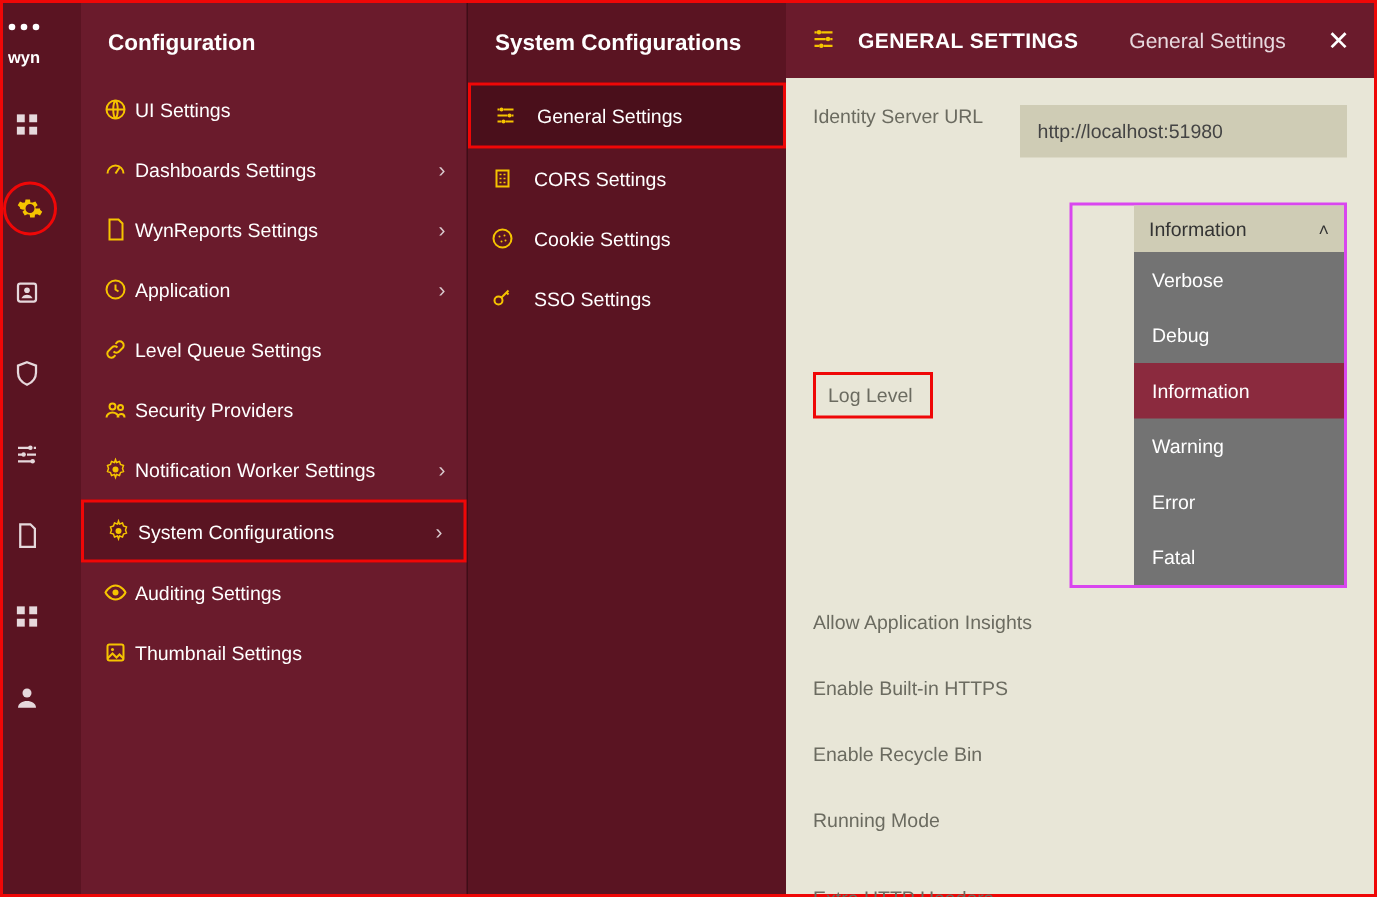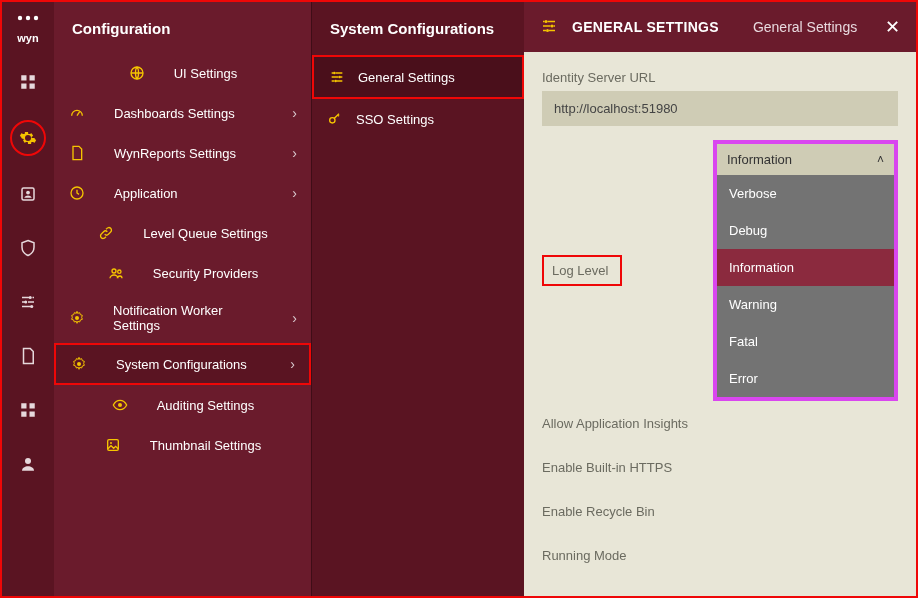--- a/index.html
+++ b/index.html
@@ -13,21 +13,21 @@
     color: #fff;
   }
   .app { display: flex; width: 100%; height: 100%; border: 2px solid #ef0707; }
 
   
   .rail {
     width: 52px;
     background: #5a1422;
     display: flex;
     flex-direction: column;
-    align-items: center;
+    align-items: flex-start;
     padding-top: 8px;
     gap: 22px;
   }
   .rail .logo {
     color: #fff;
     font-weight: 700;
     font-size: 11px;
     text-align: center;
     padding-top: 4px;
   }
@@ -51,24 +51,23 @@
     background: #6a1b2c;
     padding: 18px 0 0 0;
     border-right: 1px solid #3f0d17;
   }
   .sidebar h3 { font-size: 15px; font-weight: 700; padding: 0 18px 16px; color: #fff; }
   .side-item {
     display: flex; align-items: center;
     padding: 10px 14px;
     color: #fff;
     cursor: pointer;
-    gap: 28px;
+    gap: 4px;
     position: relative;
     min-height: 40px;
-    justify-content: center;
   }
   .side-item .ico { width: 18px; height:18px; display:flex;align-items:center;justify-content:center;color:#f5c400;}
   .side-item .ico svg { width:16px;height:16px;fill:currentColor; }
   .side-item .chev { margin-left:auto; color:#d9c9ce; font-size:14px;}
   .side-item.selected { background:#5a1422; border:2px solid #ef0707; }
 
   
   .sidebar2 {
     width: 212px;
     background: #5a1422;
@@ -106,26 +105,27 @@
   .main-header .subtitle{margin-left:20px;font-weight:400;font-size:14px;color:#e8d9de;}
   .main-header .close{margin-left:auto;cursor:pointer;font-size:18px;color:#fff;}
 
   .form { padding: 18px 18px; color:#4a4a42; position:relative;}
   .form-row { display:flex; align-items:center; min-height:44px; gap:10px;}
   .form-label { width:225px; color:#6b6b60; font-size:13px;}
   .form-label.hl { border:2px solid #ef0707; padding:6px 8px; display:inline-block; width:auto; min-width:80px;}
   .url-field{
     width:100%; background:#cfccb5; border:none; padding:10px 12px; font-size:13px; color:#444;
   }
-  .url-block{display:flex;flex-direction:column;gap:6px;margin-bottom:14px;}
+  .url-block{display:flex;flex-direction:row;gap:6px;margin-bottom:30px;}
 
   .dropdown {
     flex:1;
     position:relative;
-    border:4px solid #d946ef;
+    border:2px solid #d946ef;
+    padding-left:41px;
   }
   .dropdown-head{
     background:#cfccb5;color:#333;padding:8px 10px;display:flex;align-items:center;justify-content:space-between;cursor:pointer;
   }
   .dropdown-head .arrow{font-size:12px;color:#333;}
   .dropdown-list{
     background:#737373;color:#fff;
   }
   .dd-item{padding:11px 12px;cursor:pointer;}
   .dd-item.sel{background:#8b2a3e;}
@@ -307,20 +307,41 @@
           <svg viewBox="0 0 24 24">
             <circle cx="8" cy="6" r="2"></circle>
             <path d="M10 6h10M4 6h2" stroke="currentColor" stroke-width="2"></path>
             <circle cx="16" cy="12" r="2"></circle>
             <path d="M4 12h10M18 12h2" stroke="currentColor" stroke-width="2"></path>
             <circle cx="10" cy="18" r="2"></circle>
             <path d="M4 18h4M12 18h8" stroke="currentColor" stroke-width="2"></path>
           </svg>
         </span>
       <span>General Settings</span>
+    </div>
+    <div class="s2-item">
+      <span class="ico">
+          <svg viewBox="0 0 24 24">
+            <rect x="6" y="4" width="12" height="16" fill="none" stroke="currentColor" stroke-width="2"></rect>
+            <path d="M9 8h2M13 8h2M9 12h2M13 12h2M9 16h2M13 16h2" stroke="currentColor" stroke-width="1.5"></path>
+          </svg>
+        </span>
+      <span>CORS Settings</span>
+    </div>
+    <div class="s2-item">
+      <span class="ico">
+          <svg viewBox="0 0 24 24">
+            <circle cx="12" cy="12" r="9" fill="none" stroke="currentColor" stroke-width="2"></circle>
+            <circle cx="9" cy="10" r="1"></circle>
+            <circle cx="14" cy="9" r="1"></circle>
+            <circle cx="11" cy="15" r="1"></circle>
+            <circle cx="15" cy="14" r="1"></circle>
+          </svg>
+        </span>
+      <span>Cookie Settings</span>
     </div>
     <div class="s2-item">
       <span class="ico">
           <svg viewBox="0 0 24 24">
             <circle cx="8" cy="14" r="4" fill="none" stroke="currentColor" stroke-width="2"></circle>
             <path d="M11 11l7-7M16 6l2 2" stroke="currentColor" stroke-width="2" fill="none"></path>
           </svg>
         </span>
       <span>SSO Settings</span>
     </div>
@@ -353,22 +374,22 @@
         <div class="dropdown" style="width:185px;flex:none">
           <div class="dropdown-head">
             <span>Information</span>
             <span class="arrow">˄</span>
           </div>
           <div class="dropdown-list">
             <div class="dd-item">Verbose</div>
             <div class="dd-item">Debug</div>
             <div class="dd-item sel">Information</div>
             <div class="dd-item">Warning</div>
+            <div class="dd-item">Error</div>
             <div class="dd-item">Fatal</div>
-            <div class="dd-item">Error</div>
           </div>
         </div>
       </div>
 
       <div class="form-row">
           <span class="form-label">Allow Application Insights</span>
         </div>
       <div class="form-row">
           <span class="form-label">Enable Built-in HTTPS</span>
         </div>

